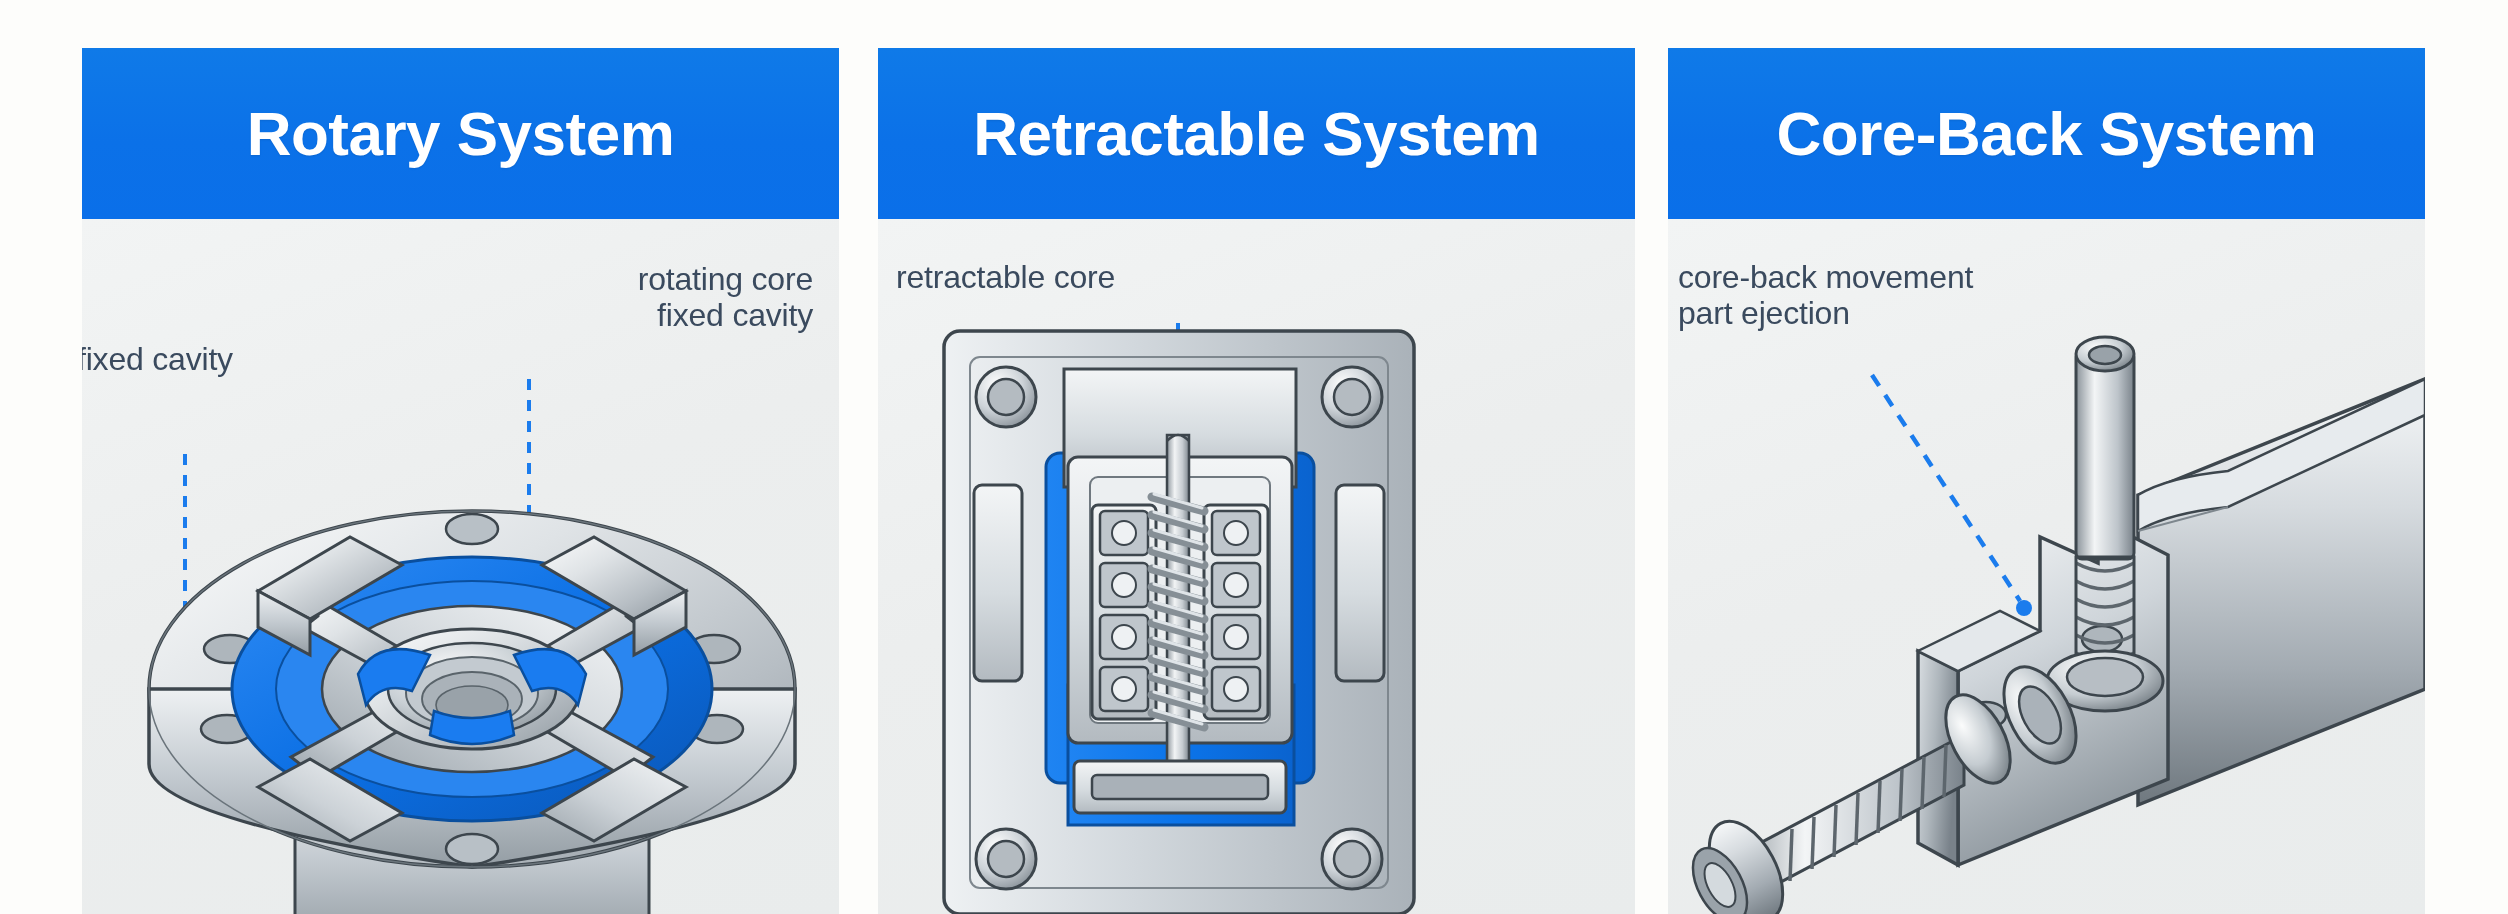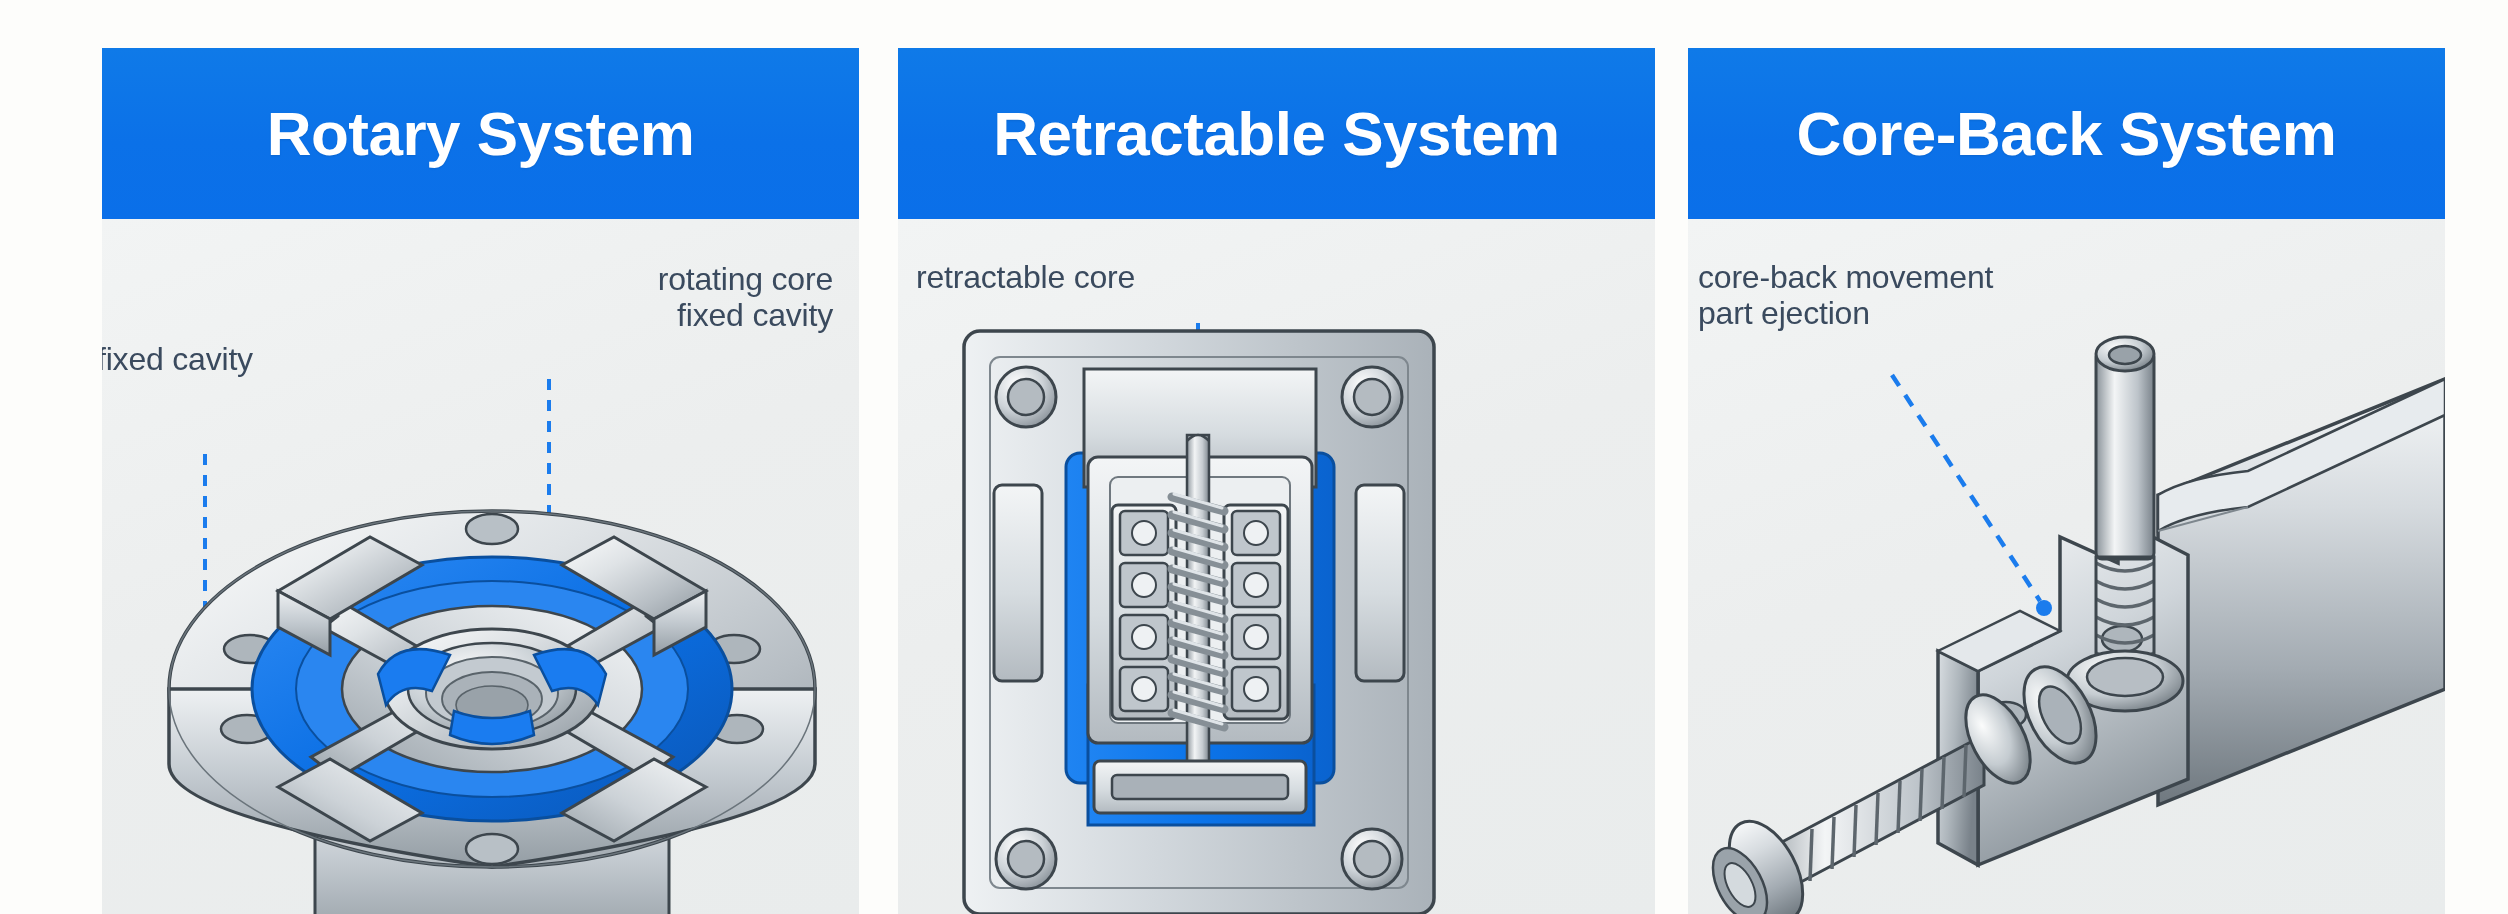--- a/index.html
+++ b/index.html
@@ -5,21 +5,21 @@
   html,body{margin:0;padding:0;}
   body{
     width:2508px;height:914px;overflow:hidden;
     background:#fdfdfb;
     font-family:"Liberation Sans", sans-serif;
   }
   .board{position:relative;width:2508px;height:914px;}
 
   .panel{
     position:absolute;top:48px;width:757px;height:866px;
-    display:flex;flex-direction:column;margin-left:20px;
+    display:flex;flex-direction:column;
   }
   #panel-rotary{left:82px;}
   #panel-retractable{left:878px;}
   #panel-coreback{left:1668px;}
 
   .panel-header{
     height:171px;flex:0 0 171px;
     background:linear-gradient(180deg,#0f7ae8 0%,#0b71e8 55%,#0a6fe9 100%);
     display:flex;align-items:center;justify-content:center;
     box-shadow:0 1px 0 rgba(255,255,255,.65);

